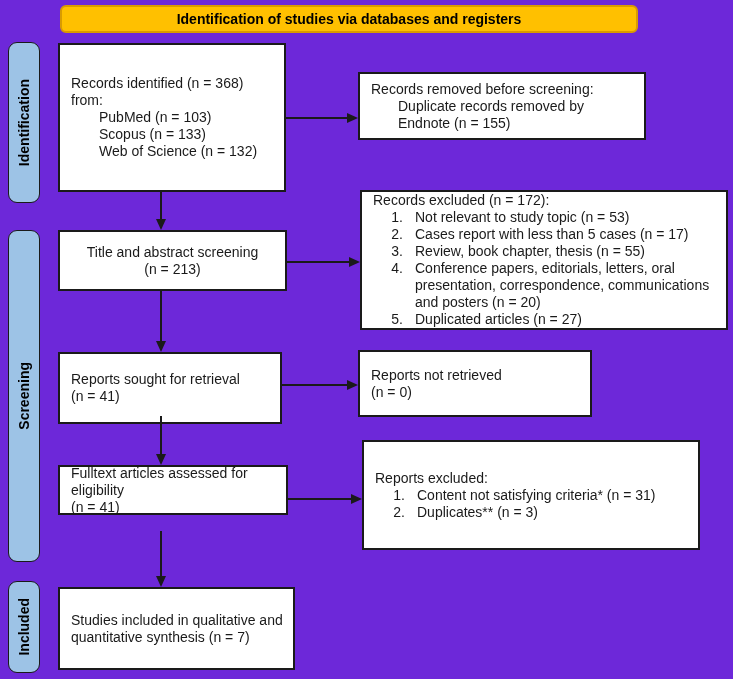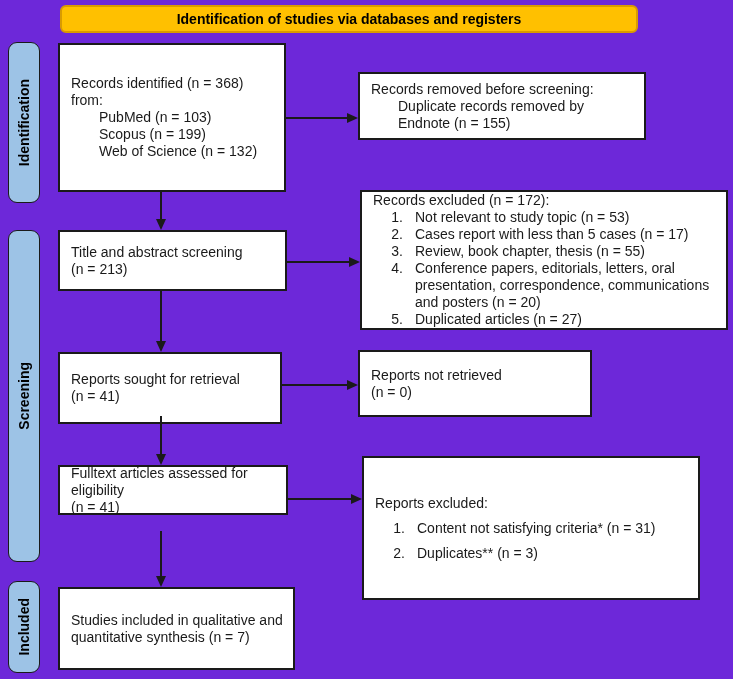--- a/index.html
+++ b/index.html
@@ -55,28 +55,28 @@
     justify-content: center;
     padding: 4px 11px;
   }
   .fbox .ln { white-space: nowrap; }
   .indent1 { padding-left: 28px; white-space: nowrap; }
   .hang { padding-left: 27px; }
   .olrow { display: flex; align-items: flex-start; }
   .olrow .num { flex: 0 0 30px; text-align: right; margin-right: 12px; white-space: nowrap; }
   .olrow .itxt { flex: 1 1 auto; }
   #b1 { left: 58px; top: 43px;  width: 228px; height: 149px; }
-  #b2 { left: 58px; top: 230px; width: 229px; height: 61px;  }
+  #b2 { left: 58px; top: 230px; width: 229px; height: 61px; text-align: center;  }
   #b3 { left: 58px; top: 352px; width: 224px; height: 72px;  }
   #b4 { left: 58px; top: 465px; width: 230px; height: 50px;  }
   #b5 { left: 58px; top: 587px; width: 237px; height: 83px;  }
   #r1 { left: 358px; top: 72px;  width: 288px; height: 68px;  }
   #r2 { left: 360px; top: 190px; width: 368px; height: 140px; }
   #r3 { left: 358px; top: 350px; width: 234px; height: 67px;  }
-  #r4 { left: 362px; top: 456px; width: 338px; height: 144px; gap: 8px; }
+  #r4 { left: 362px; top: 440px; width: 338px; height: 110px; }
   #side-identification { top: 42px;  height: 161px; }
   #side-screening      { top: 230px; height: 332px; }
   #side-included       { top: 581px; height: 92px;  }
   .arrows {
     position: absolute;
     left: 0; top: 0; width: 733px; height: 679px;
     pointer-events: none;
   }
   .arrows line { stroke: var(--line); stroke-width: 2; }
   .arrows polygon { fill: var(--line); }
@@ -97,21 +97,21 @@
     <span class="vtext">Screening</span>
   </div>
   <div class="sidebox" id="side-included">
     <span class="vtext">Included</span>
   </div>
 
   <div class="fbox" id="b1">
     <div class="ln">Records identified (n = 368)</div>
     <div class="ln">from:</div>
     <div class="indent1">PubMed (n = 103)</div>
-    <div class="indent1">Scopus (n = 199)</div>
+    <div class="indent1">Scopus (n = 133)</div>
     <div class="indent1">Web of Science (n = 132)</div>
   </div>
 
   <div class="fbox" id="r1">
     <div class="ln">Records removed before screening:</div>
     <div class="hang">Duplicate records removed by Endnote (n = 155)</div>
   </div>
 
   <div class="fbox" id="b2">
     <div class="ln">Title and abstract screening</div>

